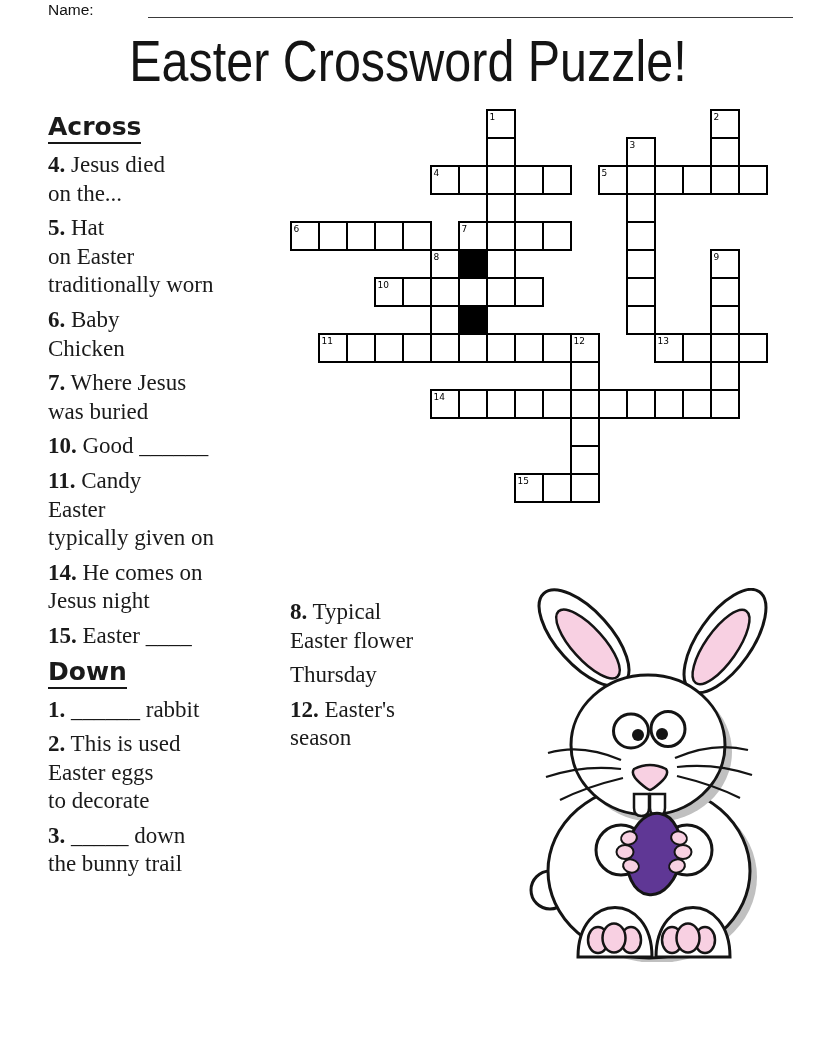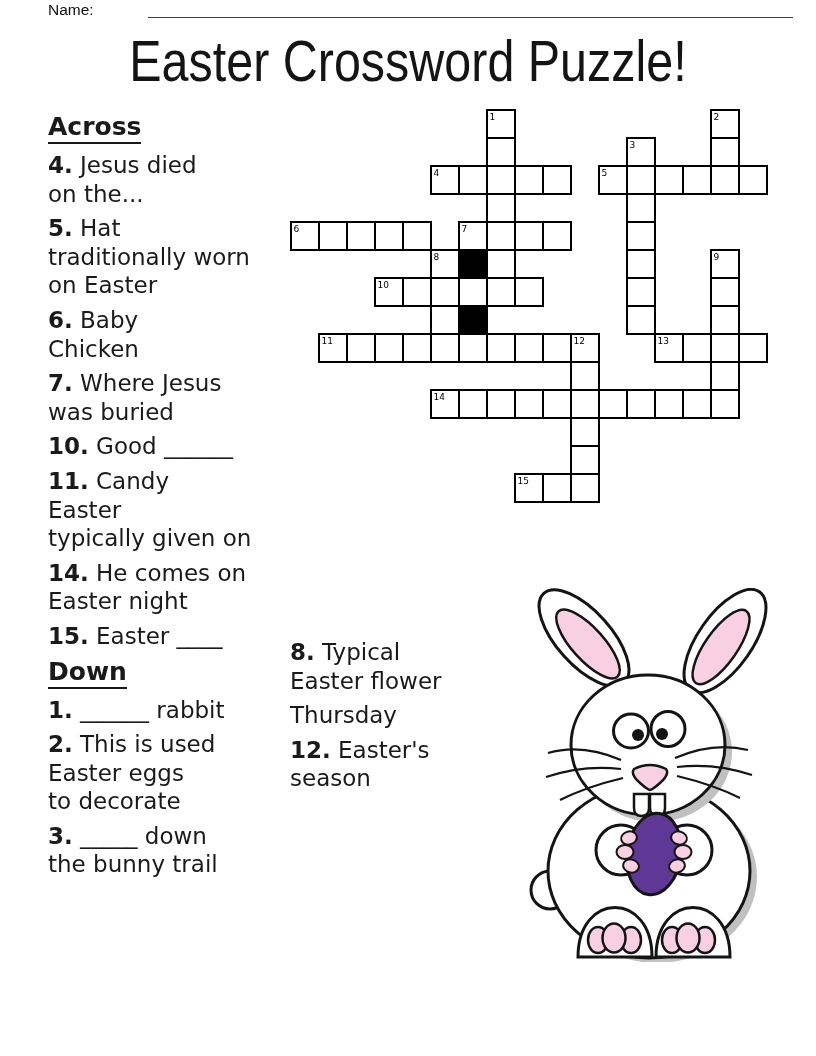--- a/index.html
+++ b/index.html
@@ -11,23 +11,23 @@
             font-size:15.5px;color:#111;}
   .name-line{position:absolute;left:100px;top:0;width:645px;height:16px;
              border-bottom:1.6px solid #3a3a3a;}
 
   .title{position:absolute;left:0;top:31px;width:816px;text-align:center;
          font-family:"Liberation Sans",sans-serif;font-size:57px;line-height:60px;
          color:#141414;transform:scaleX(.85);transform-origin:50% 0;white-space:nowrap;}
 
   .clues{position:absolute;font-size:23px;line-height:28.6px;color:#1a1a1a;}
   .clues-left{left:48px;top:112px;width:250px;}
-  .clues-mid{left:290px;top:598px;width:210px;margin-top:40px;}
+  .clues-mid{left:290px;top:598px;width:210px;}
   .clue{margin:0 0 6px 0;}
-  .clue .ln{white-space:nowrap;}
+  .clue .ln{white-space:nowrap;font-family:Liberation Serif, serif;}
   .clue .num{font-weight:bold;}
   .clue-heading{font-size:25px;line-height:30px;font-weight:bold;margin:0 0 7px 0;text-decoration:underline;}
   .clue-heading span{display:inline-block;border-bottom:2.5px solid #161616;padding-bottom:0px;}
 
   .grid-wrap{position:absolute;left:289px;top:108px;width:480px;height:396px;}
   .grid-wrap svg{display:block;}
   .grid-cell-num{font-family:"DejaVu Sans",sans-serif;}
 
   .bunny-wrap{position:absolute;left:528px;top:588px;width:242px;height:374px;}
 
@@ -47,42 +47,42 @@
 
   <div class="clues clues-left">
     <div class="clue-heading"><span>Across</span></div>
     <div id="across-list">
         <div class="clue">
           <div class="ln"><span class="num">4.</span> Jesus died</div>
           <div class="ln">on the...</div>
         </div>
         <div class="clue">
           <div class="ln"><span class="num">5.</span> Hat</div>
+          <div class="ln">on Easter</div>
           <div class="ln">traditionally worn</div>
-          <div class="ln">on Easter</div>
         </div>
         <div class="clue">
           <div class="ln"><span class="num">6.</span> Baby</div>
           <div class="ln">Chicken</div>
         </div>
         <div class="clue">
           <div class="ln"><span class="num">7.</span> Where Jesus</div>
           <div class="ln">was buried</div>
         </div>
         <div class="clue">
           <div class="ln"><span class="num">10.</span> Good ______</div>
         </div>
         <div class="clue">
           <div class="ln"><span class="num">11.</span> Candy</div>
           <div class="ln">Easter</div>
           <div class="ln">typically given on</div>
         </div>
         <div class="clue">
           <div class="ln"><span class="num">14.</span> He comes on</div>
-          <div class="ln">Easter night</div>
+          <div class="ln">Jesus night</div>
         </div>
         <div class="clue">
           <div class="ln"><span class="num">15.</span> Easter ____</div>
         </div>
       </div>
     <div class="clue-heading"><span>Down</span></div>
     <div id="down-left-list">
         <div class="clue">
           <div class="ln"><span class="num">1.</span> ______ rabbit</div>
         </div>

